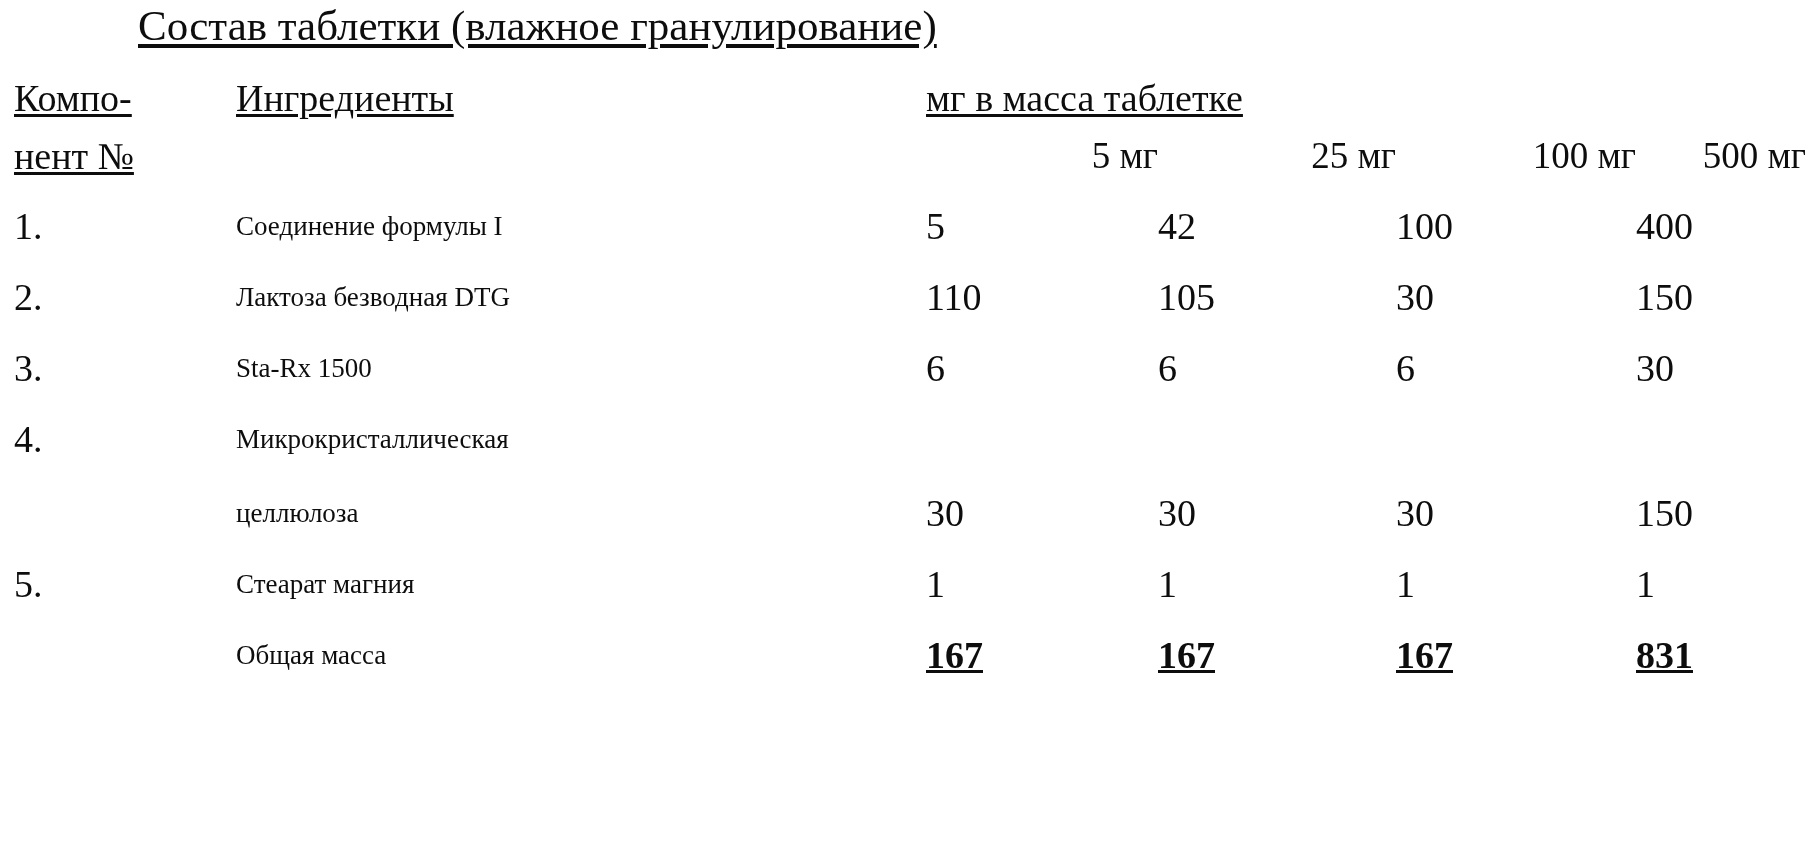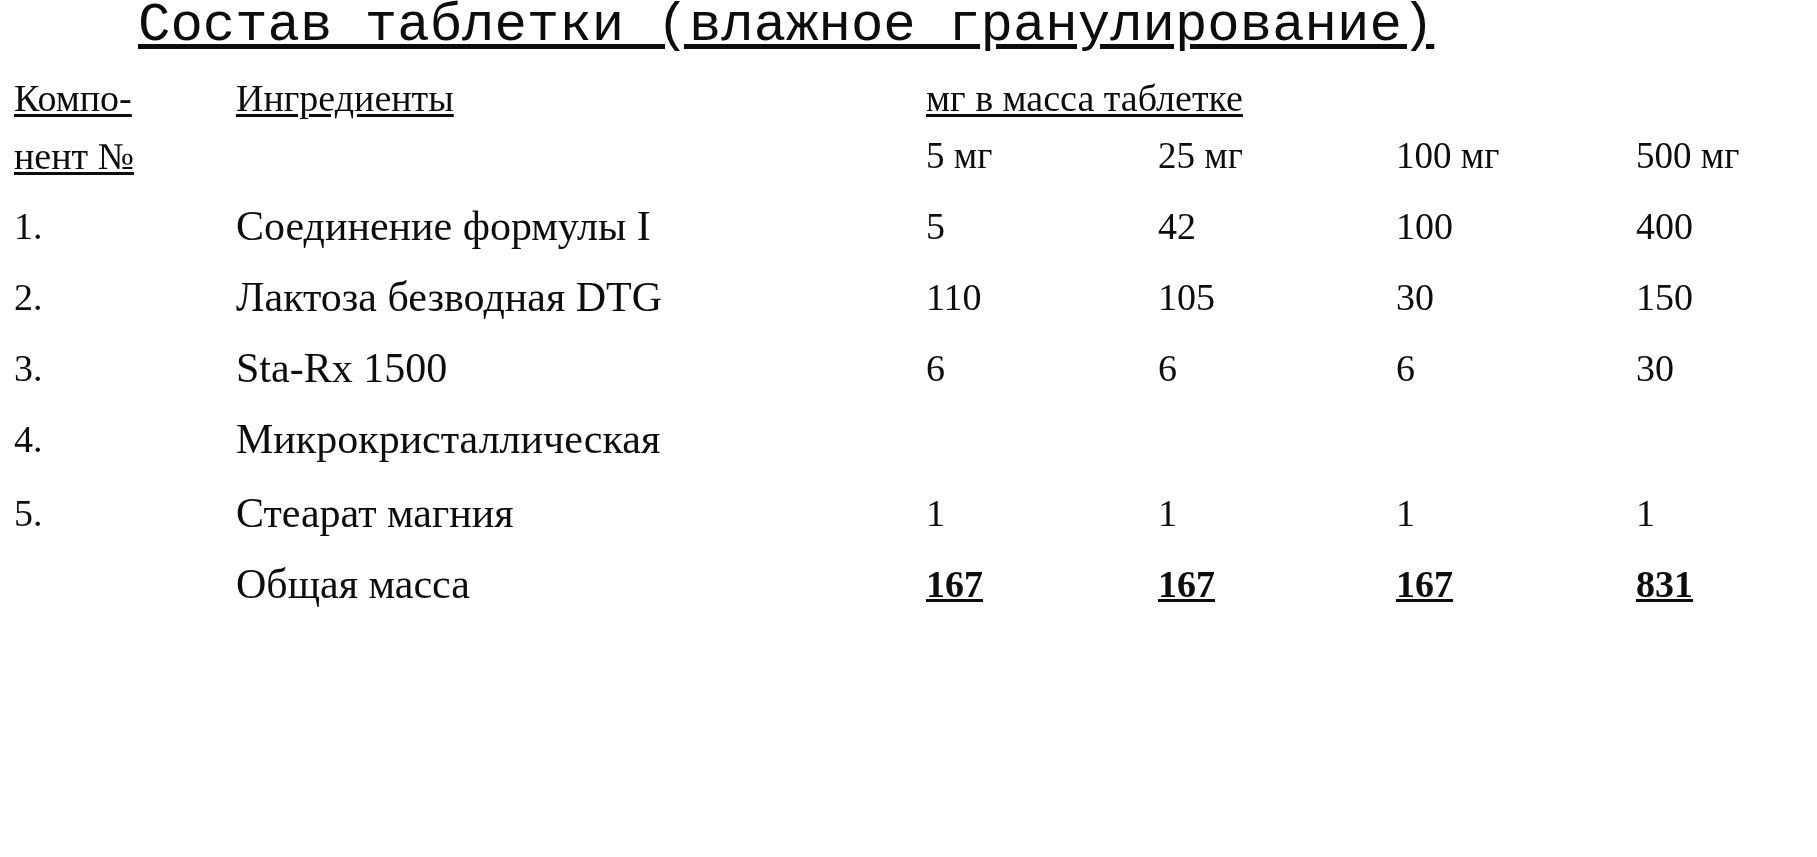--- a/index.html
+++ b/index.html
@@ -18,26 +18,25 @@
     position: relative;
     width: 1817px;
     height: 857px;
     box-sizing: border-box;
     padding: 0;
   }
   .title {
     position: absolute;
     left: 138px;
     top: 2px;
-    font-size: 54px;
+    font-size: 43px;
     line-height: 48px;
     text-decoration: underline;
     text-underline-offset: 4px;
     white-space: nowrap;
-    font-family: Liberation Mono, monospace;
   }
 
   table.tbl {
     position: absolute;
     left: 14px;
     top: 76px;
     border-collapse: collapse;
     font-size: 38px;
     line-height: 44px;
   }
@@ -54,28 +53,28 @@
   .c-v2     { width: 238px; margin-left: 16px; }
   .c-v3     { width: 240px; }
   .c-v4     { width: 170px; margin-top: 34px; }
 
   .row-h1 td { height: 58px; }
   .row-h2 td { height: 70px; }
   .row-d  td { height: 71px; }
   .row-d2 td { height: 74px; }
 
   .u { text-decoration: underline; text-underline-offset: 3px; }
-  .hdr-unit { font-size: 37px; }
+  .hdr-unit { font-size: 37px; text-align: right; }
   .val { font-size: 38px; }
   .total-val {
     text-decoration: underline;
     text-underline-offset: 2px;
     font-weight: bold;
   }
-  .ing { font-size: 42px; }
+  .ing { font-size: 27px; }
   .numcell { font-size: 38px; }
 </style>
 </head>
 <body>
 
 <div class="page">
 
   <div class="title">Состав таблетки (влажное гранулирование)</div>
 
   <table class="tbl">
@@ -124,20 +123,28 @@
 
       <tr class="row-d2">
         <td class="c-num numcell">4.</td>
         <td class="c-ing ing">Микрокристаллическая</td>
         <td class="c-v1"></td>
         <td class="c-v2"></td>
         <td class="c-v3"></td>
         <td class="c-v4"></td>
       </tr>
 
+      <tr class="row-d">
+        <td class="c-num"></td>
+        <td class="c-ing ing">целлюлоза</td>
+        <td class="c-v1 val">30</td>
+        <td class="c-v2 val">30</td>
+        <td class="c-v3 val">30</td>
+        <td class="c-v4 val">150</td>
+      </tr>
 
       <tr class="row-d">
         <td class="c-num numcell">5.</td>
         <td class="c-ing ing">Стеарат магния</td>
         <td class="c-v1 val">1</td>
         <td class="c-v2 val">1</td>
         <td class="c-v3 val">1</td>
         <td class="c-v4 val">1</td>
       </tr>
 

